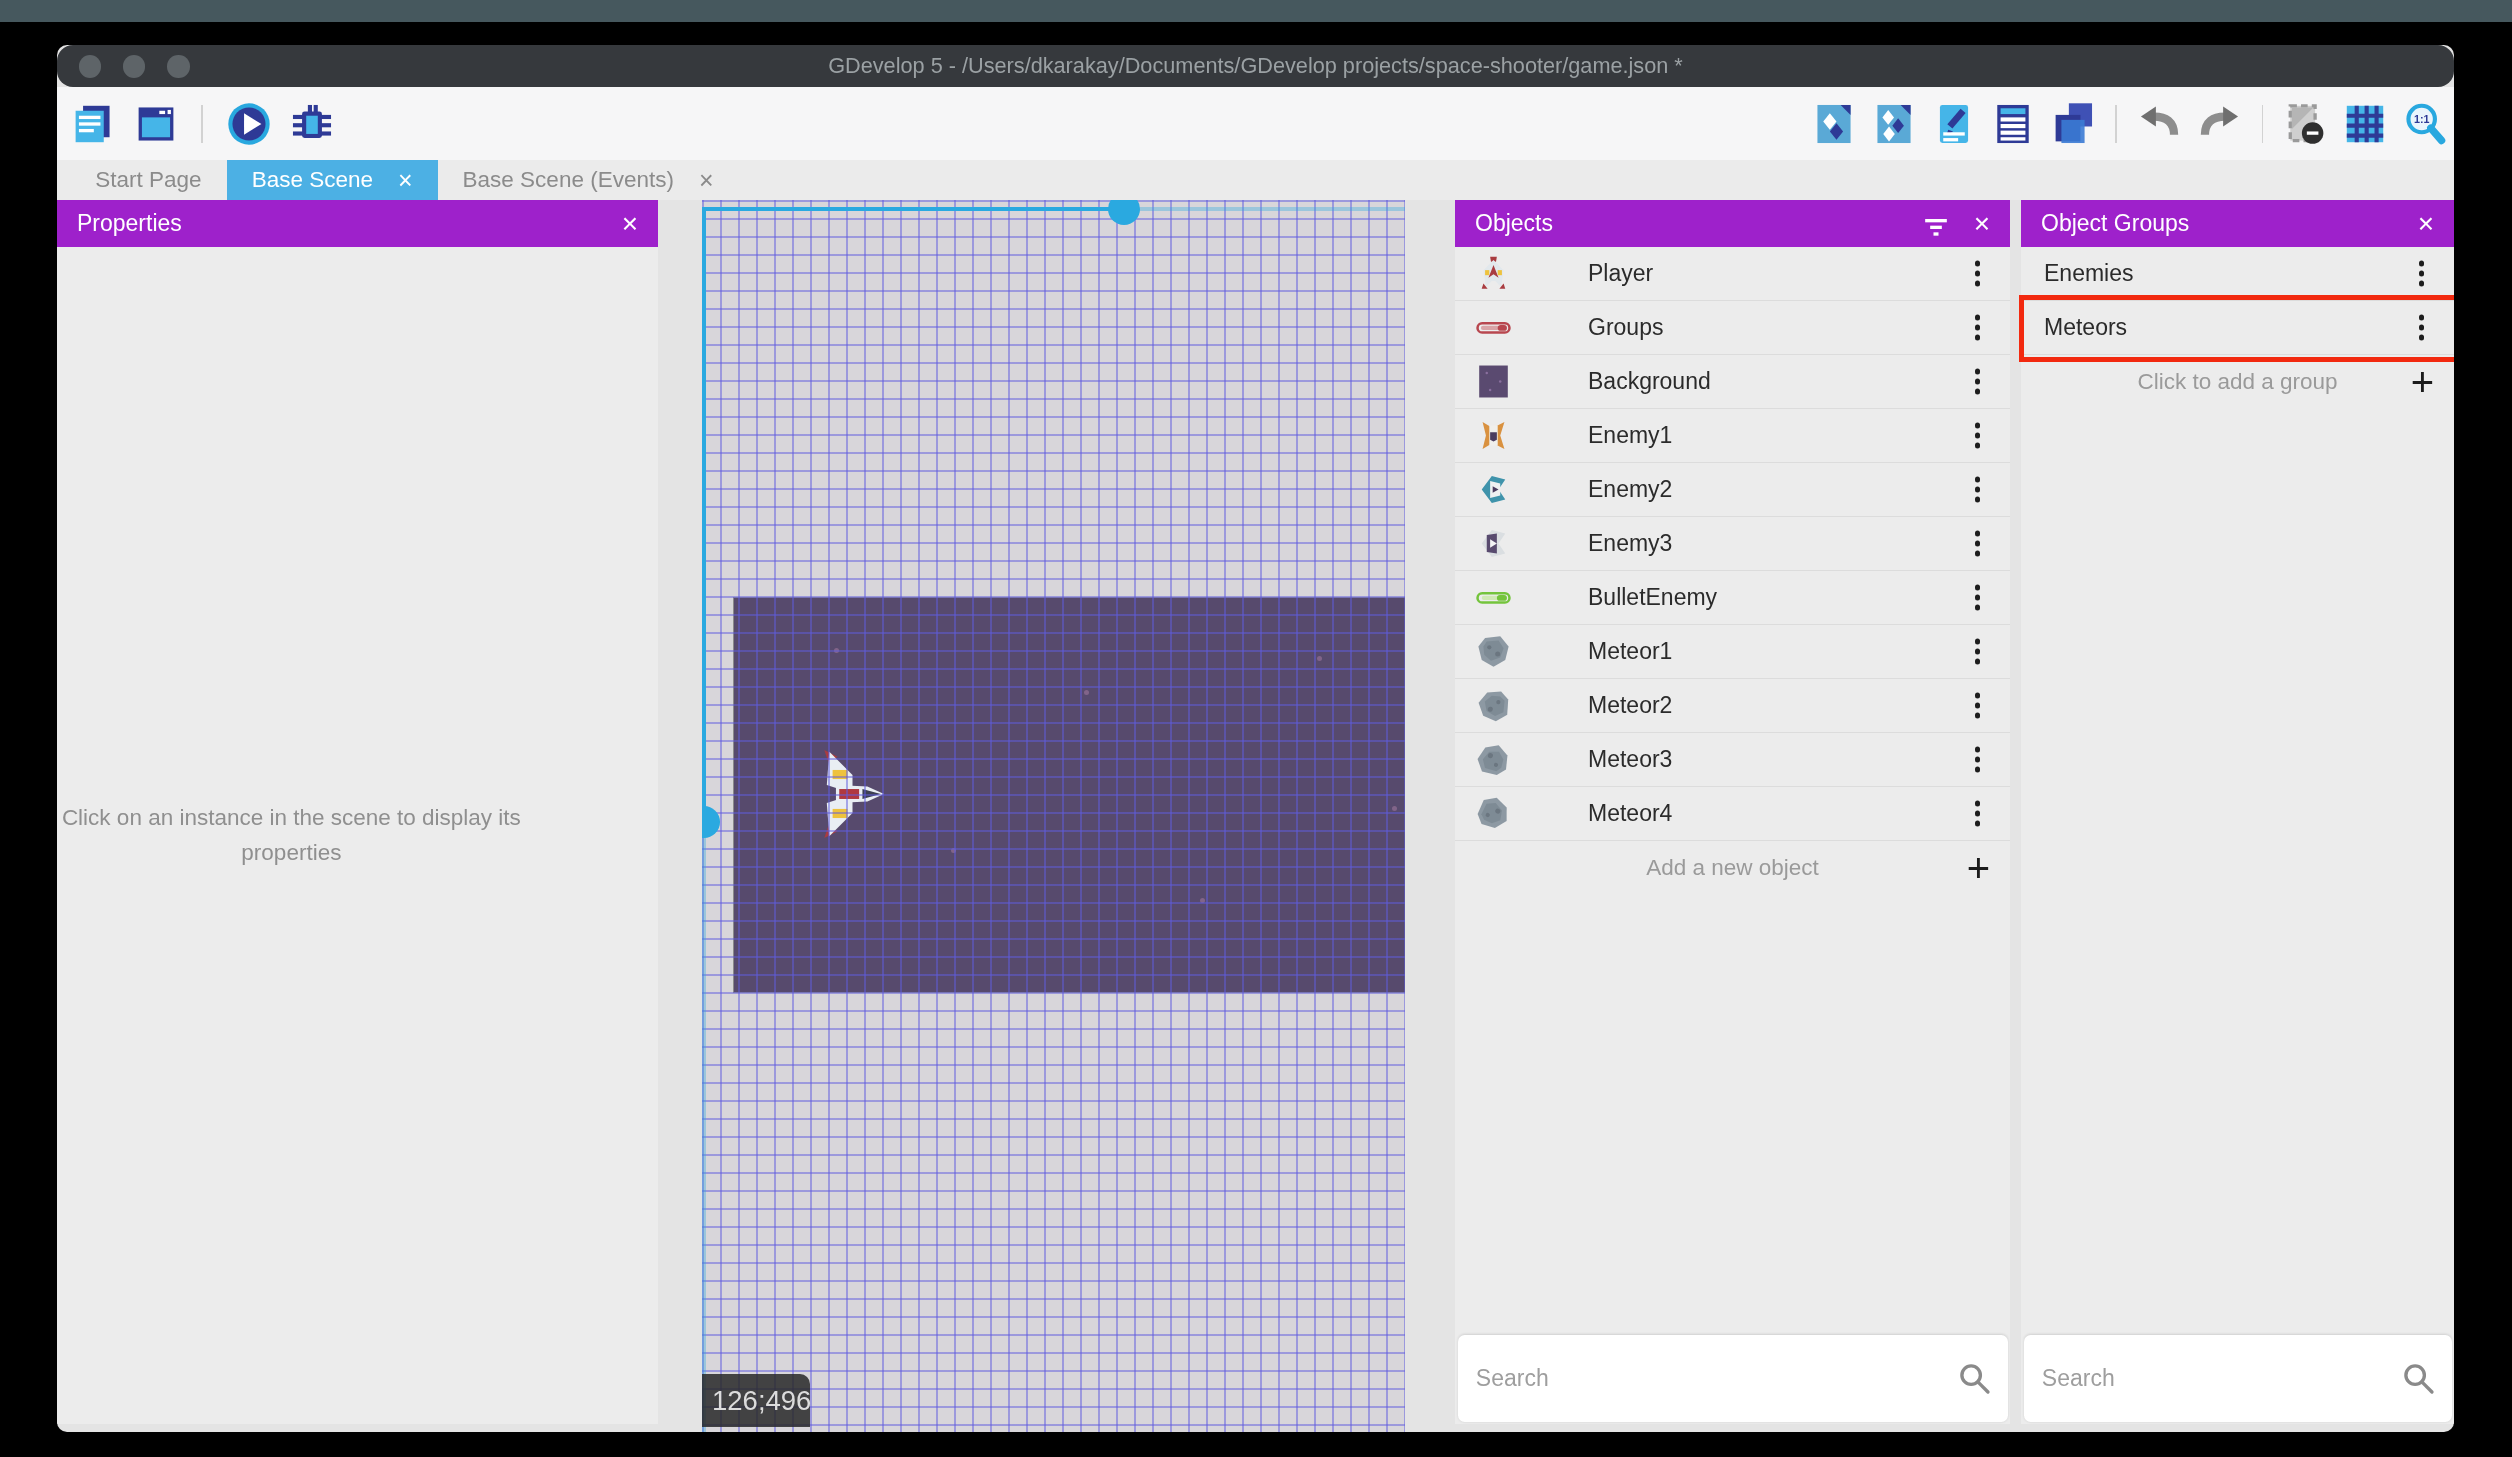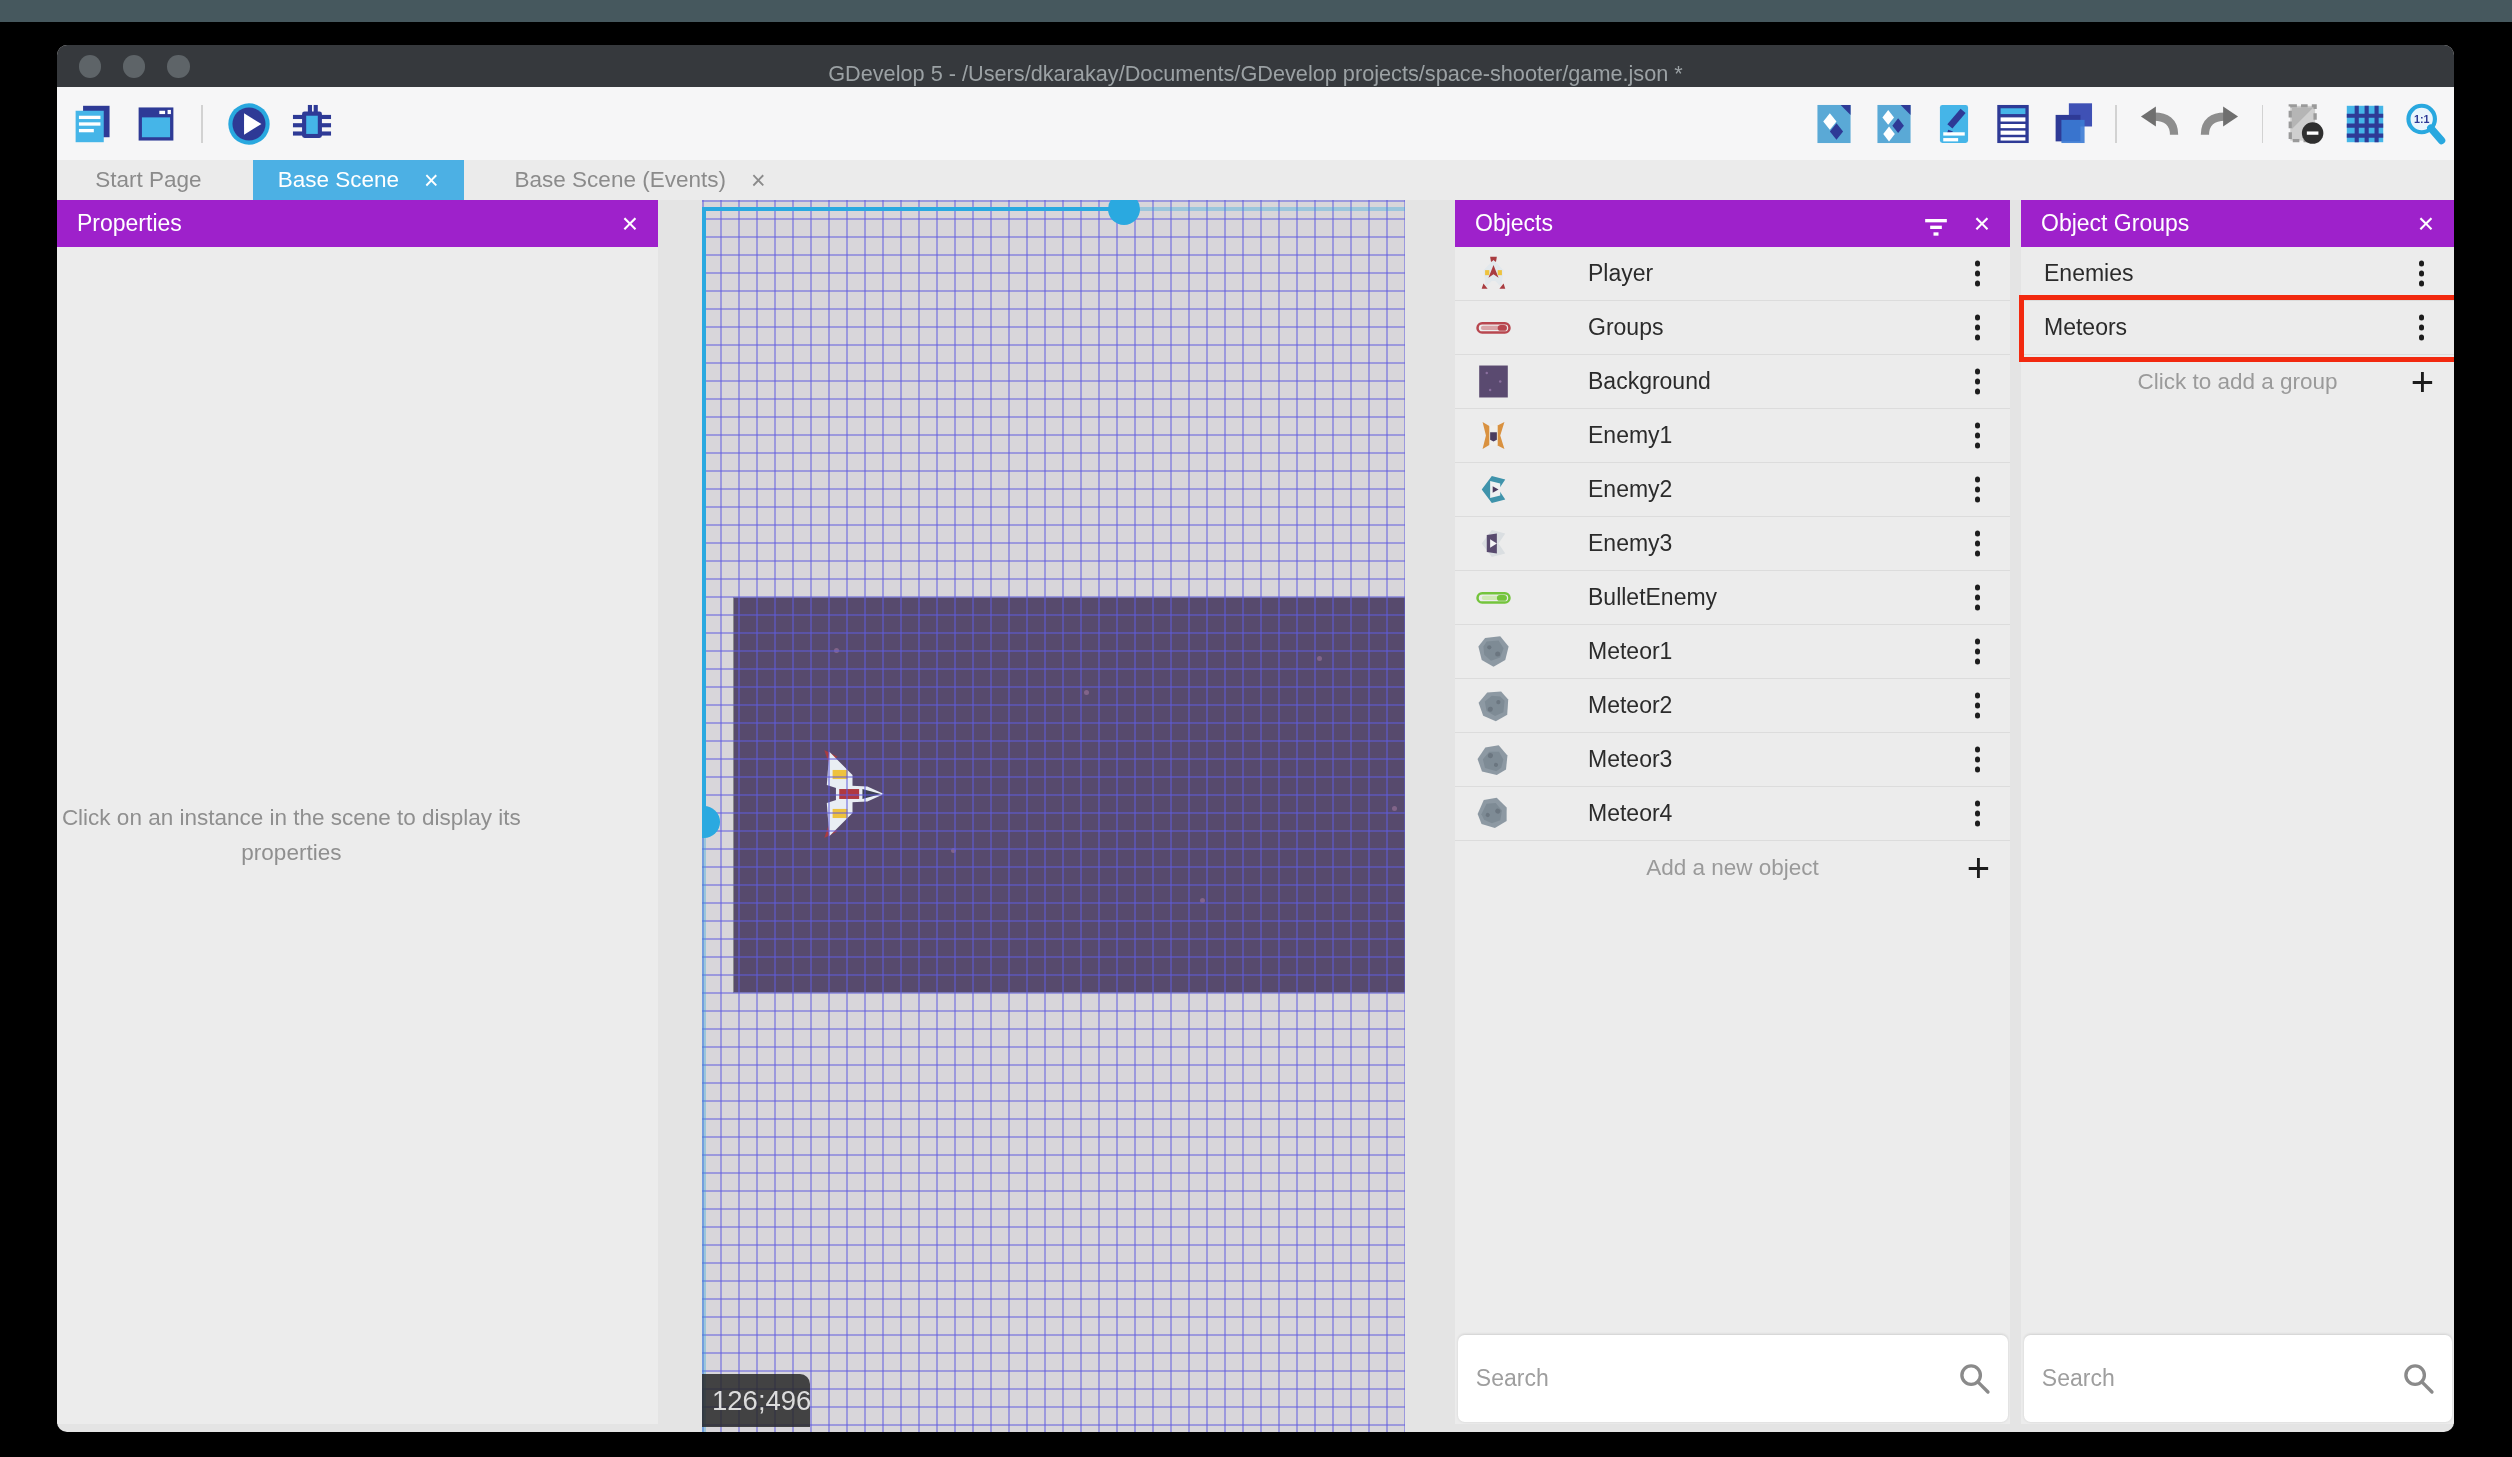--- a/index.html
+++ b/index.html
@@ -1,33 +1,33 @@
 <!DOCTYPE html>
 <html style="font-size:13.3px"><head>
 <meta charset="utf-8">
 <style>
   html,body{margin:0;padding:0;background:#000;width:2512px;height:1458px;overflow:hidden;
     font-family:"Liberation Sans",sans-serif;-webkit-font-smoothing:antialiased;}
   .desktop-strip{position:absolute;left:0;top:0;width:2512px;height:21.7px;background:#46585e;}
   .window{position:absolute;left:57px;top:45px;width:2397px;height:1387px;background:#e4e4e4;
     border-radius:10px;overflow:hidden;}
   
-  .titlebar{position:absolute;left:0;top:0;right:0;height:42px;background:#36393d;display:flex;align-items:flex-end;}
+  .titlebar{position:absolute;left:0;top:0;right:0;height:42px;background:#36393d;display:flex;align-items:center;border-radius:16px;}
   .traffic{position:absolute;left:21.7px;top:10px;display:flex;gap:21.7px;}
   .traffic .dot{width:22.5px;height:22.5px;border-radius:50%;background:#5e6468;}
   .win-title{width:100%;text-align:center;color:#9ba1a4;font-size:21.7px;}
   
   .toolbar{position:absolute;left:0;top:42px;right:0;height:73px;background:#f6f6f7;border-bottom:0.8px solid #e0e0e0;
     display:flex;align-items:center;}
   .tb-left{display:flex;align-items:center;gap:15px;margin-left:11.7px;}
   .tb-right{display:flex;align-items:center;gap:11.7px;margin-left:auto;margin-right:5px;}
   .tb-icon{width:48px;height:48px;display:inline-flex;align-items:center;justify-content:center;cursor:pointer;}
   .tb-divider{width:1.7px;height:38px;background:#d2d2d2;margin:0 6.7px;}
   
-  .tabbar{position:absolute;left:0;top:115px;right:0;height:40px;background:#ebebeb;display:flex;align-items:stretch;padding-left:13.3px;gap:26px;}
+  .tabbar{position:absolute;left:0;top:115px;right:0;height:40px;background:#ebebeb;display:flex;align-items:stretch;padding-left:13.3px;}
   .tab{display:flex;align-items:center;padding:0 25px;font-size:22.5px;color:#8b8b8b;cursor:pointer;}
   .tab .tab-close{margin-left:25px;font-size:25px;color:#8b8b8b;line-height:1;}
   .tab.active{background:#4cb0e4;color:#fff;}
   .tab.active .tab-close{color:#fff;}
   
   .panel{position:absolute;top:155px;bottom:8px;background:#ececec;}
   .panel-header{height:47px;background:#9e21cb;color:#fff;display:flex;align-items:center;padding:0 20px;font-size:23px;}
   .panel-header .spacer{flex:1;}
   .panel-close{font-size:28px;color:#fff;cursor:pointer;line-height:1;margin-left:23px;}
   .filter-icon{cursor:pointer;display:inline-flex;}

